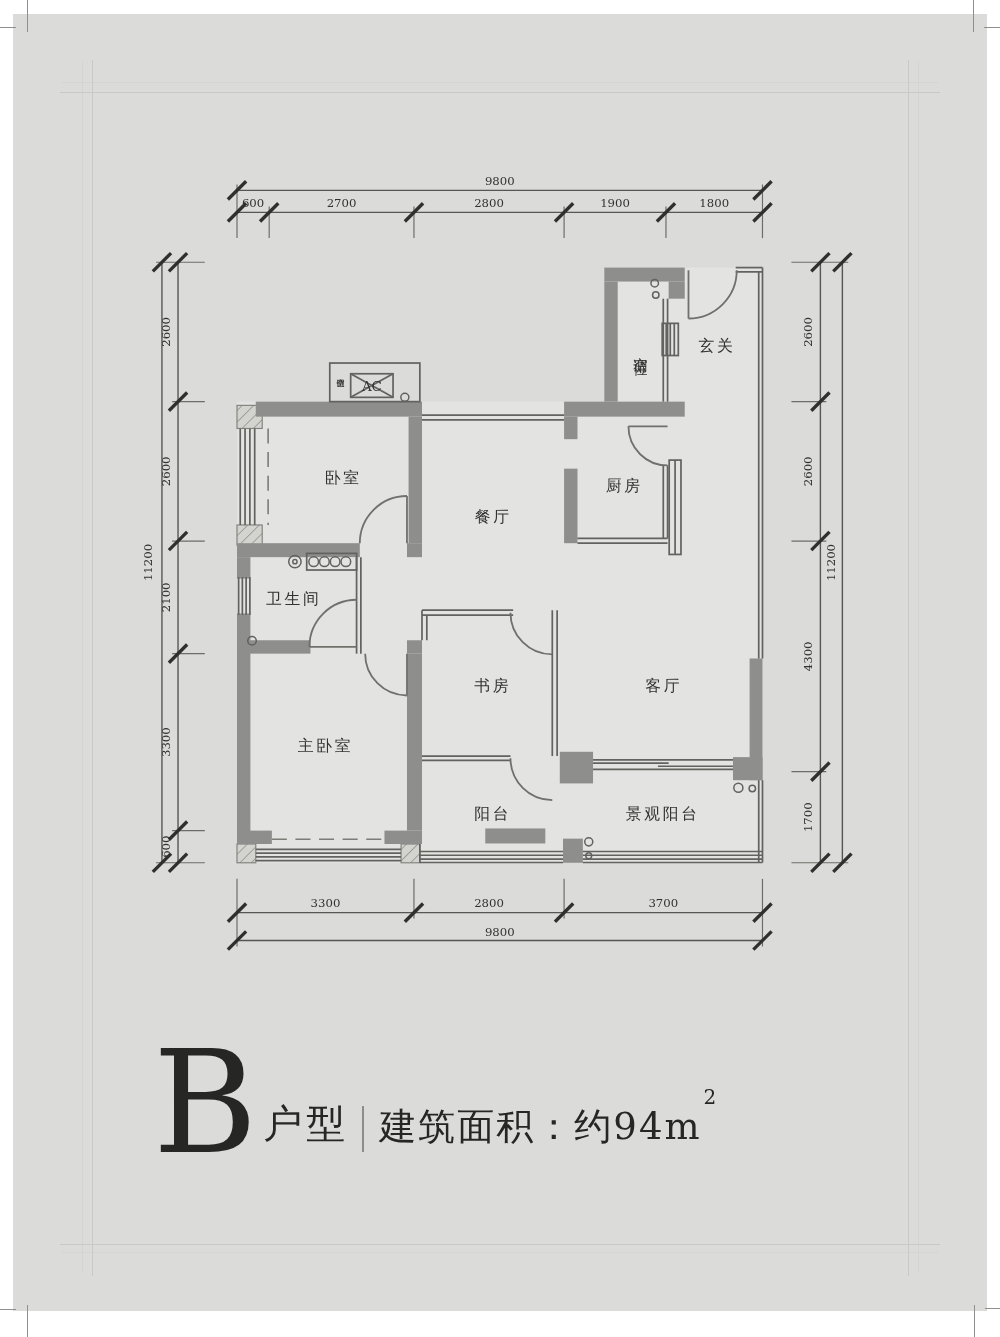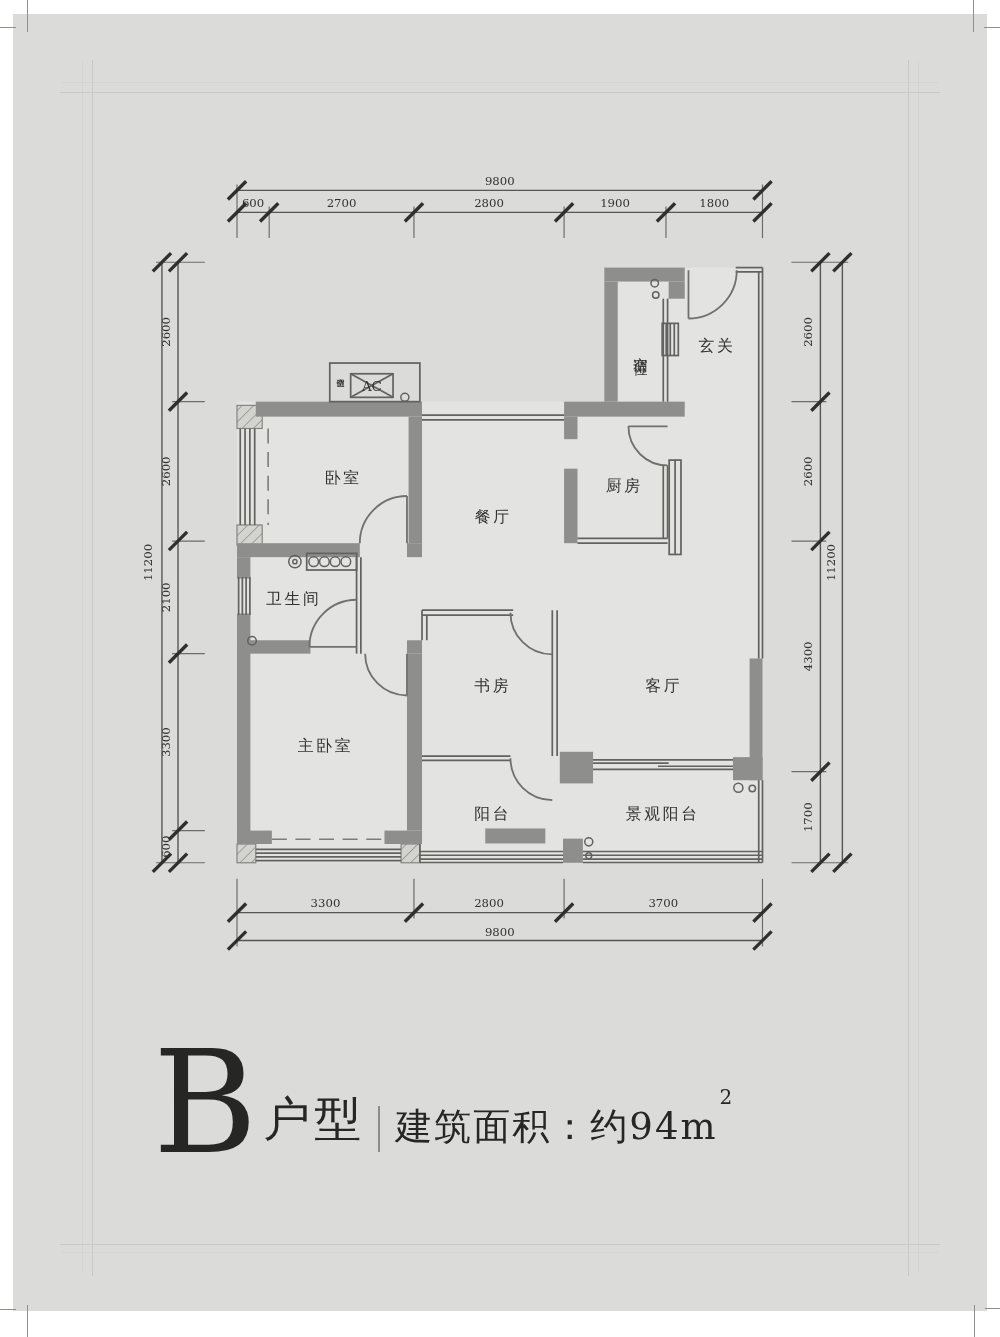--- a/index.html
+++ b/index.html
@@ -22,21 +22,21 @@
   .circ{fill:none;stroke:#62625f;stroke-width:28;}
   text{fill:#32322f;font-family:"DejaVu Serif", serif;}
   .rl{font-size:295px;letter-spacing:50px;}
   .dt{font-size:218px;}
   .act{font-size:250px;}
   .vt{writing-mode:vertical-rl;text-orientation:upright;font-size:265px;letter-spacing:40px;}
   .vts{writing-mode:vertical-rl;text-orientation:upright;font-size:150px;}
   
   #title{position:absolute;left:153px;top:1046px;display:flex;align-items:flex-end;color:#26262. ;color:#262624;}
   #type-letter{font-size:142px;line-height:0.8;letter-spacing:0;}
-  #type-suffix{font-size:47px;margin:0 0 9px 6px;letter-spacing:4px;}
+  #type-suffix{font-size:39px;margin:0 0 9px 6px;letter-spacing:4px;}
   #title-divider{width:2px;height:46px;background:#8d8d8a;margin:0 15px 8px 13px;}
   #area-label{font-size:37px;margin-bottom:8px;letter-spacing:2px;text-align:center;}
   #area-sup{font-size:20px;position:relative;top:-35px;margin-left:2px;display:inline-block;}
 </style>
 </head>
 <body>
 
 <div id="page"></div>
 
 <div class="crop" style="left:27px;top:0;width:1px;height:32px;"></div>

